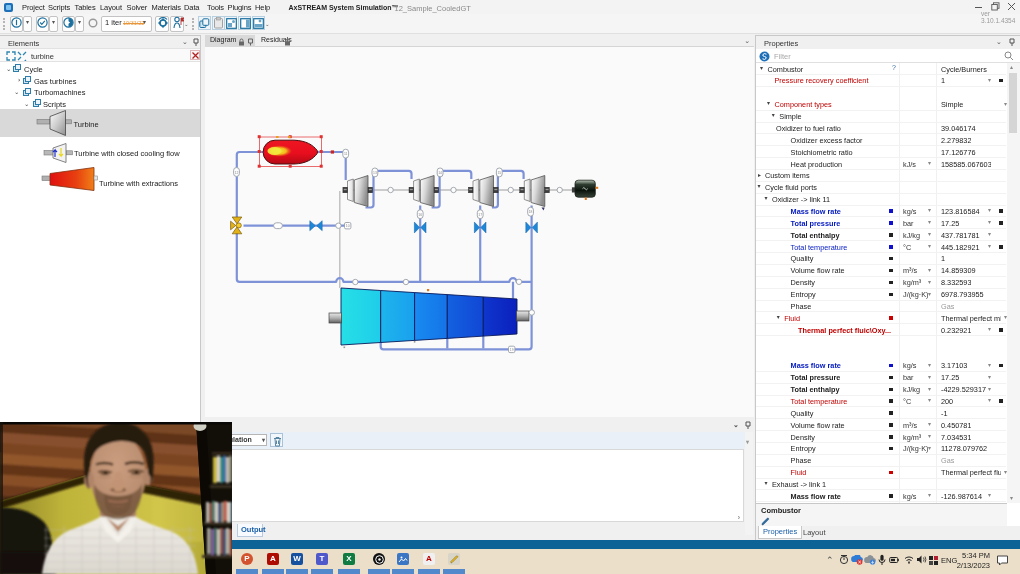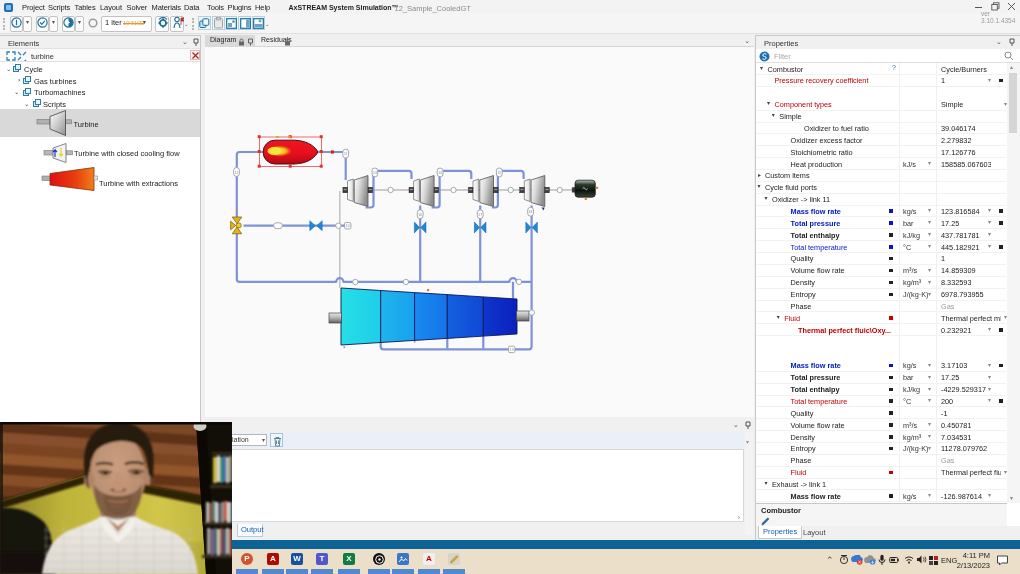--- a/index.html
+++ b/index.html
@@ -49,21 +49,21 @@
 .prow .dd1 { position:absolute; left:172px; top:1px; color:#888; font-size:6px; }
 .prow .dd2 { position:absolute; left:232px; top:1px; color:#888; font-size:6px; }
 .prow .mk1 { position:absolute; left:133px; top:4px; width:3.5px; height:3.5px; }
 .prow .mk2 { position:absolute; left:243px; top:4px; width:3.5px; height:3.5px; }
 .red { color:#c00000; }
 .blue { color:#0018c0; }
 .bold { font-weight:bold; }
 #proptabs { position:absolute; left:0; top:490px; width:264px; height:14px; background:#f0f0f0; font-size:7.5px; }
 
 
-#outpanel { position:absolute; left:205px; top:419px; width:549px; height:121px; background:#f0f0f0; }
+#outpanel { position:absolute; left:205px; top:419px; width:549px; height:121px; background:#f0f0f0;font-weight:bold; }
 #outhead { position:absolute; left:0; top:0; width:549px; height:13px; background:#f0f0f0; }
 #outtool { position:absolute; left:2px; top:13px; width:540px; height:17px; background:#eaf0f8; }
 #outwhite { position:absolute; left:2px; top:30px; width:537px; height:73px; background:#fff; border:1px solid #d8d8d8; }
 #outtab { position:absolute; left:32px; top:105px; width:26px; height:13px; background:#f7faff; border:1px solid #b9cbe0; border-top:none; color:#1a5fa8; font-size:7.5px; padding:1px 0 0 3px; }
 
 
 #tbblue { position:absolute; left:0; top:540px; width:1020px; height:9px; background:#0e6396; }
 #taskbar { position:absolute; left:0; top:549px; width:1020px; height:25px; background:#ebdfc9; }
 .appic { position:absolute; top:4px; width:12px; height:12px; border-radius:2px; color:#fff; font-size:8px; font-weight:bold; text-align:center; line-height:12px; }
 .appbar { position:absolute; top:20px; width:22px; height:5px; background:#5288cc; }
@@ -485,21 +485,21 @@
 <span style="position:absolute;left:11.0px;top:0.5px;color:#444;font-size:6px">▾</span>
 <span class="nm red" style="left:18.5px">Component types</span>
 <span class="vl" style="max-width:58px">Simple</span>
 <span class="dd2" style="left:248px">▾</span>
 </div>
 <div class="prow" style="top:74.5px">
 <span style="position:absolute;left:15.8px;top:0.5px;color:#444;font-size:6px">▾</span>
 <span class="nm" style="left:23.3px">Simple</span>
 </div>
 <div class="prow" style="top:86.3px">
-<span class="nm" style="left:48px">Oxidizer to fuel ratio</span>
+<span class="nm" style="left:20px">Oxidizer to fuel ratio</span>
 <span class="vl" style="">39.046174</span>
 </div>
 <div class="prow" style="top:98.2px">
 <span class="nm" style="left:34.6px">Oxidizer excess factor</span>
 <span class="vl" style="">2.279832</span>
 </div>
 <div class="prow" style="top:110.1px">
 <span class="nm" style="left:34.6px">Stoichiometric ratio</span>
 <span class="vl" style="">17.126776</span>
 </div>
@@ -790,21 +790,21 @@
         <path d="M1 3 v3 h2 l2.5 2.5 v-8 L3 3 z" fill="#222"></path>
         <path d="M7.5 2.5 a4 4 0 0 1 0 4 M9 1.5 a6 6 0 0 1 0 6" stroke="#222" stroke-width="0.8" fill="none"></path>
       </svg>
 <svg class="abs" style="left:928px;top:5.5px" width="11" height="11">
         <rect x="1" y="1" width="4" height="4" fill="#222"></rect>
         <rect x="6" y="1" width="4" height="4" fill="#b02030"></rect>
         <rect x="1" y="6" width="4" height="4" fill="#444"></rect>
         <rect x="6" y="6" width="4" height="4" fill="#222"></rect>
       </svg>
 <span class="tray" style="left:941px;top:7px;font-size:7.5px;color:#222">ENG</span>
-<span class="tray" style="left:961px;top:2px;font-size:7.5px;color:#222;width:29px;text-align:right">4:11 PM</span>
+<span class="tray" style="left:961px;top:2px;font-size:7.5px;color:#222;width:29px;text-align:right">5:34 PM</span>
 <span class="tray" style="left:954px;top:11.5px;font-size:7.5px;color:#222;width:36px;text-align:right">2/13/2023</span>
 <svg class="abs" style="left:996px;top:5px" width="13" height="12">
         <path d="M1.5 2 h10 v7 h-6 l-2 2 v-2 h-2 z" fill="#fdfdfd" stroke="#444" stroke-width="1"></path>
       </svg>
     </div>
 
   <div id="webcam"><svg width="232" height="152" viewBox="0 0 232 152">
 <defs>
 <linearGradient id="wallg" x1="0" y1="0" x2="1" y2="0">
             <stop offset="0" stop-color="#8d8226"></stop>

